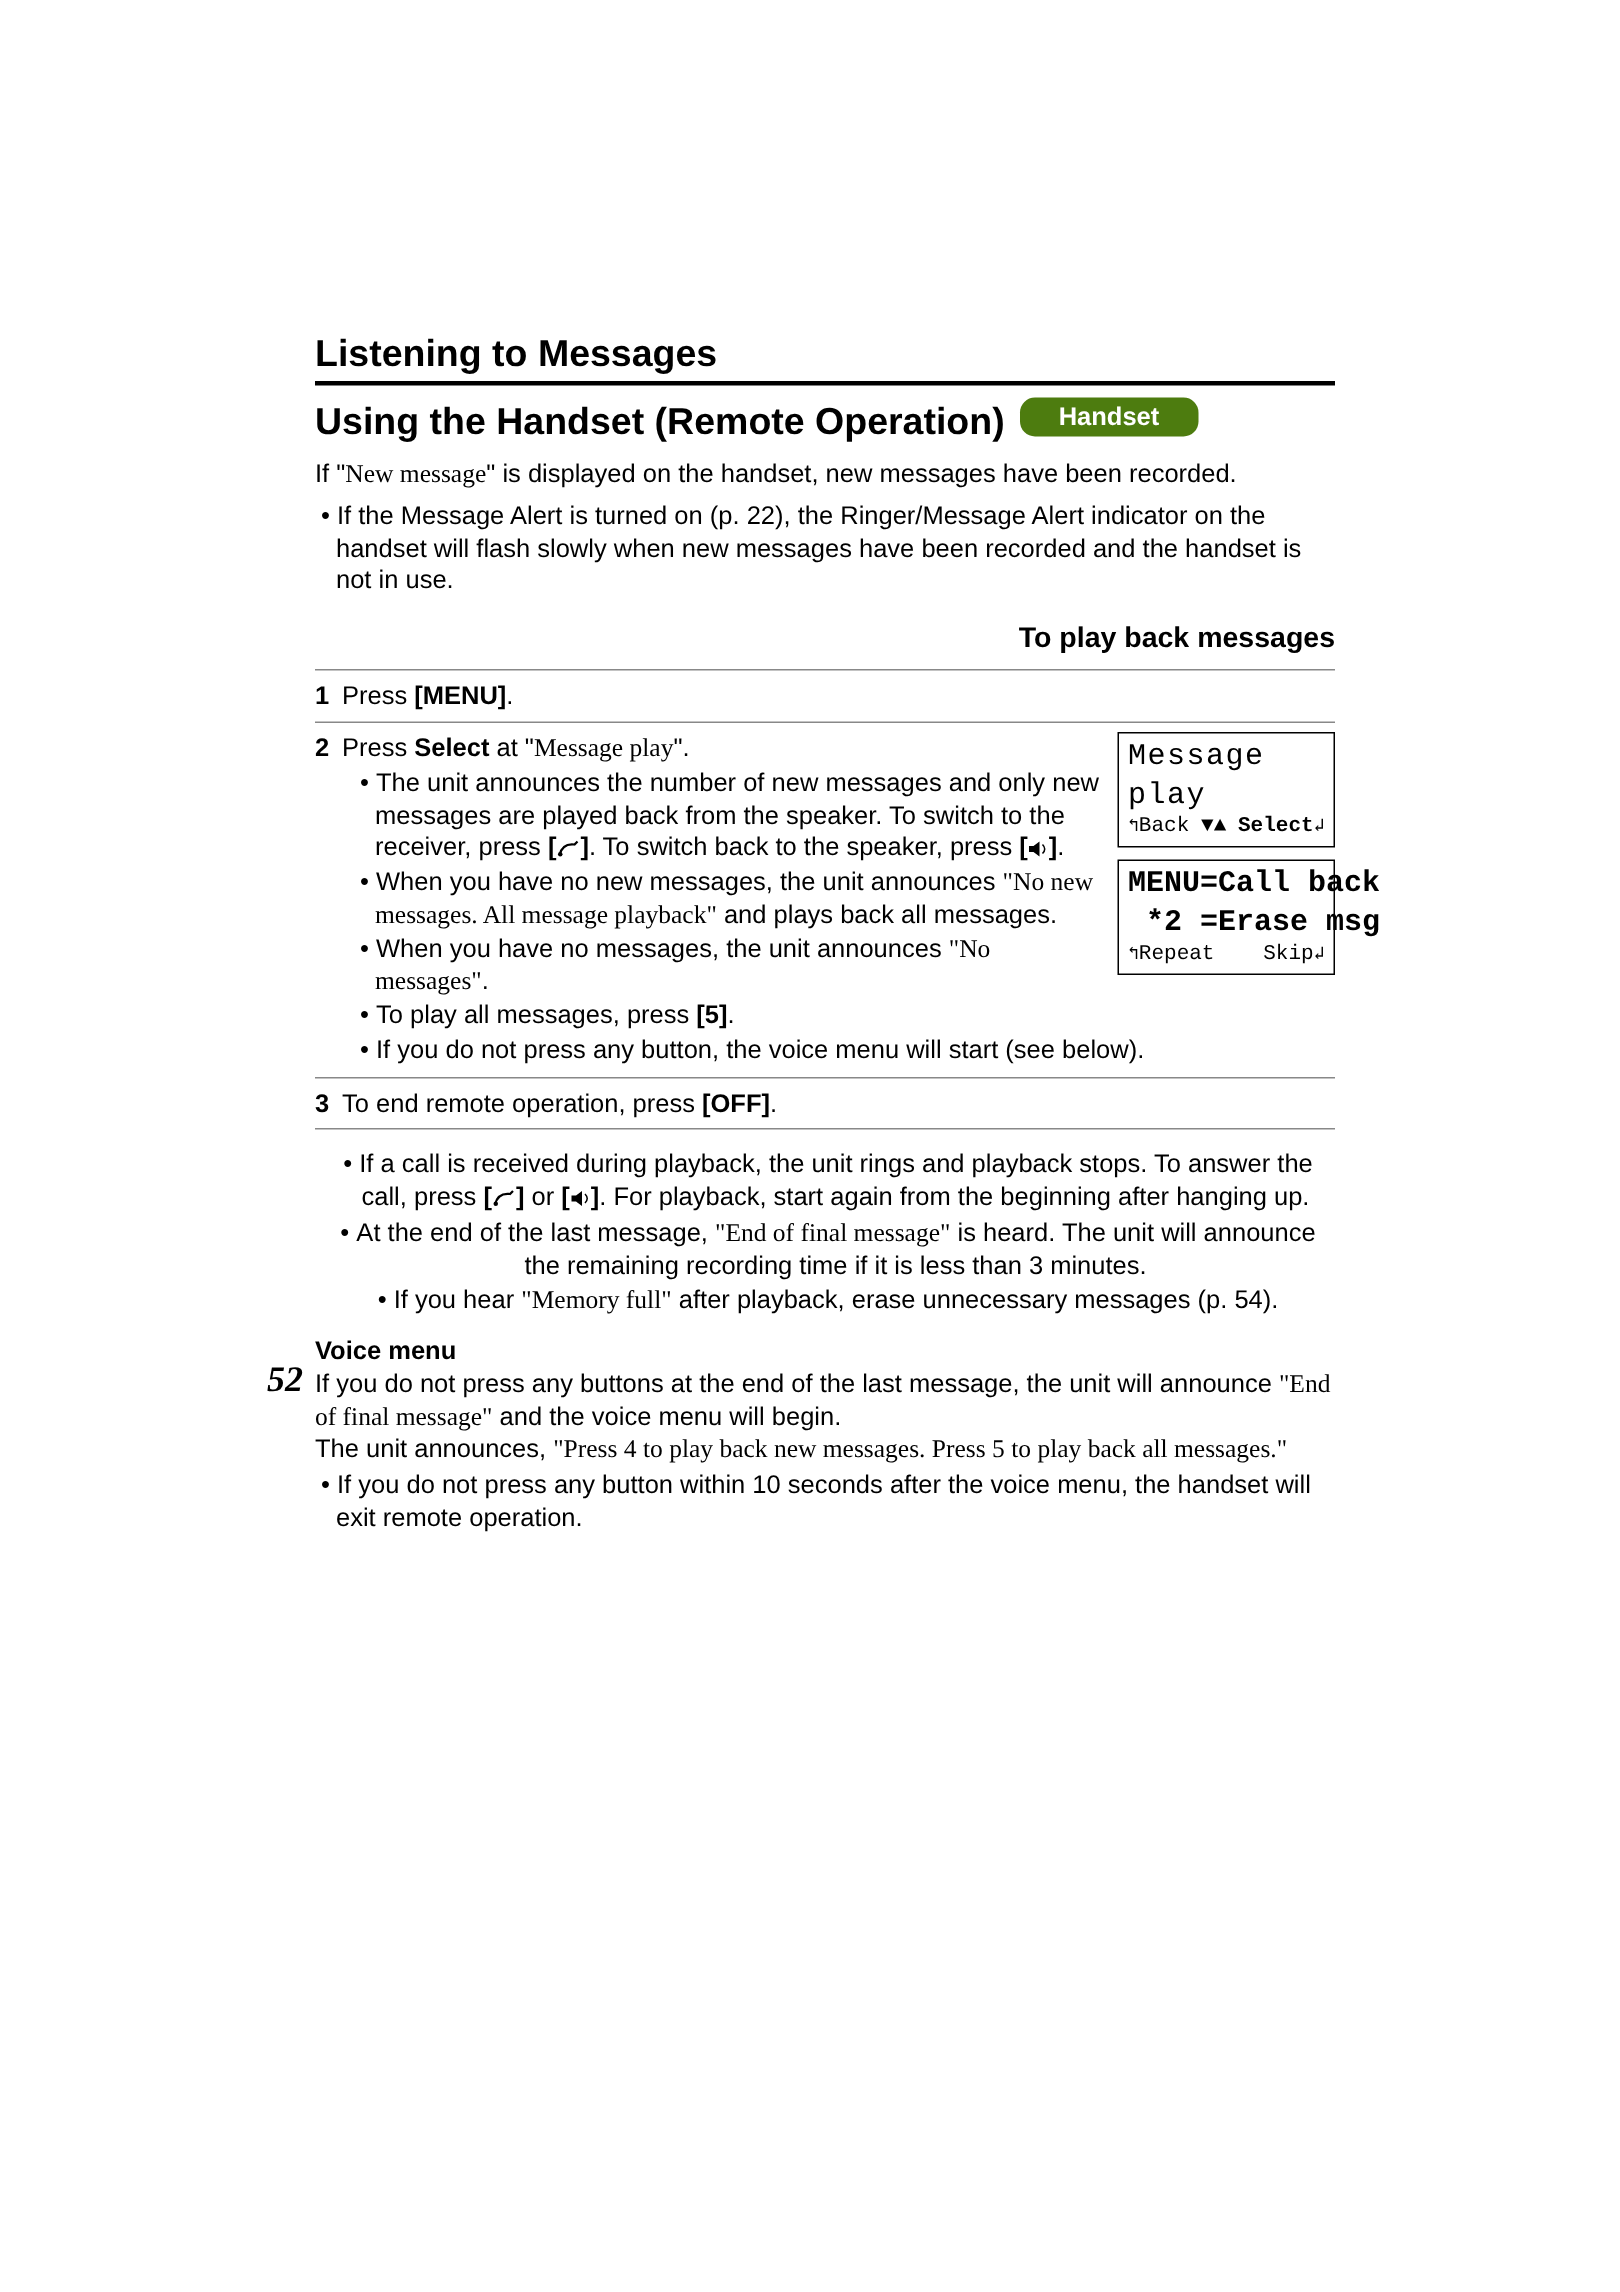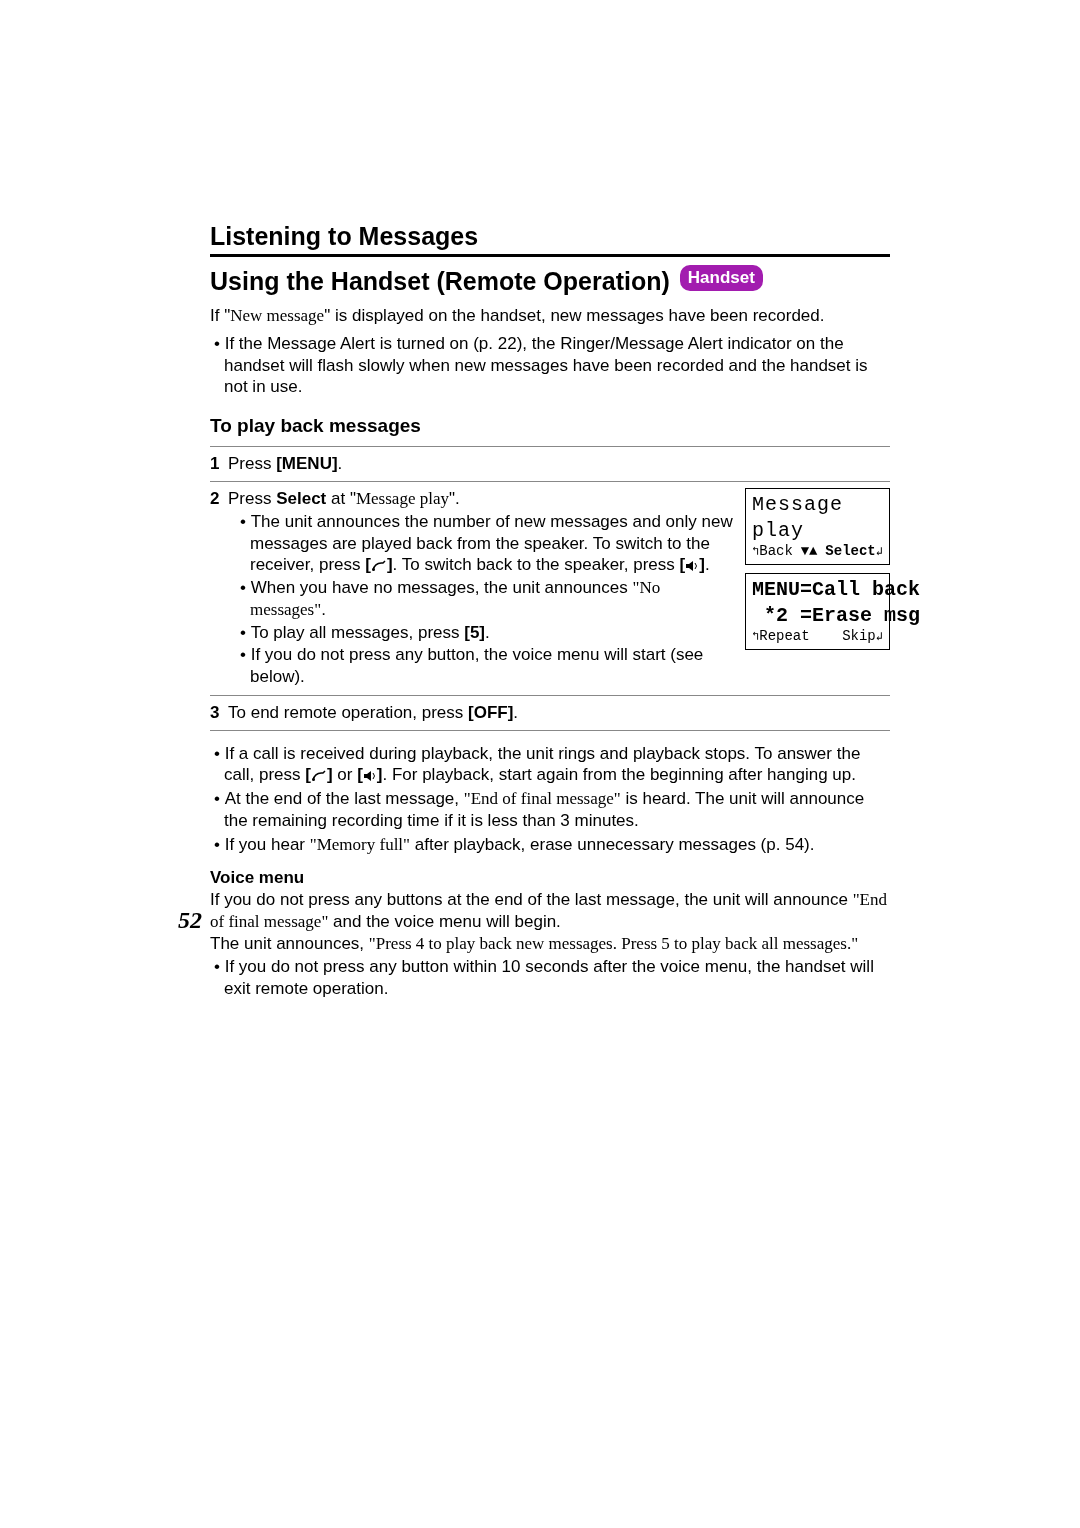--- a/index.html
+++ b/index.html
@@ -9,40 +9,40 @@
     padding:220px 190px 0 210px;
     font-family:Arial,Helvetica,sans-serif;
     font-size:17px;
     color:#000;
     line-height:1.28;
     position:relative;
   }
   .h1{font-size:25px;font-weight:bold;border-bottom:3px solid #000;padding-bottom:2px;margin-bottom:8px;}
   .h2row{display:flex;align-items:flex-start;gap:10px;margin-bottom:8px;}
   .h2{font-size:25px;font-weight:bold;}
-  .badge{background:#a21caf;color:#fff;font-weight:bold;font-size:17px;padding:2px 8px;border-radius:10px;}
+  .badge{background:#4d7c0f;color:#fff;font-weight:bold;font-size:17px;padding:2px 26px;border-radius:10px;}
   .mono{font-family:Liberation Serif, serif;}
   .serif{font-family:"Times New Roman",Times,serif;}
   .intro{margin:4px 0 6px 0;}
   .bullet-out{margin:2px 0;padding-left:14px;text-indent:-10px;}
   .bullet-in{margin:1px 0;padding-left:22px;text-indent:-10px;}
-  .h3{font-size:19px;font-weight:bold;margin-top:16px;margin-bottom:8px;}
+  .h3{font-size:19px;font-weight:bold;margin-top:16px;margin-bottom:8px;text-align:right;}
   .steps{}
   .step{display:flex;align-items:flex-start;border-bottom:1px solid #888;padding:6px 0;}
   .step:first-child{border-top:1px solid #888;}
   .stepnum{width:18px;flex-shrink:0;font-weight:bold;}
   .stepbody{flex:1;}
   .lcd-col{float:right;margin-left:12px;}
   .lcd{border:1px solid #000;padding:3px 6px;margin-bottom:8px;width:145px;box-sizing:border-box;}
   .lcd .title{font-family:"Courier New",Courier,monospace;font-size:20px;letter-spacing:1px;}
   .lcd .sub{font-family:"Courier New",Courier,monospace;font-size:14px;display:flex;justify-content:space-between;align-items:center;}
   .lcd .row{font-family:"Courier New",Courier,monospace;font-size:20px;white-space:pre;font-weight:bold;}
   .arrow{font-size:12px;}
   .h4{font-weight:bold;margin-top:12px;}
-  .notes{margin-top:12px;}
+  .notes{margin-top:12px;text-align:center;}
   .pagenum{position:absolute;left:178px;bottom:188px;font-family:"Times New Roman",Times,serif;font-style:italic;font-weight:bold;font-size:24px;}
   .key-icon{display:inline-block;vertical-align:middle;}
 </style>
 </head>
 <body>
 
 <div class="page">
 
   <div class="h1">Listening to Messages</div>
 
@@ -96,20 +96,21 @@
         </div>
 
         <div class="bullet-in">•&nbsp;<span>The unit announces the number of new messages and only new messages are played back from the speaker. To switch to the receiver, press </span><b>[</b><svg class="key-icon" width="16" height="12" viewBox="0 0 16 12">
               <path d="M2 10 Q4 2 12 3 L14 1" stroke="#000" stroke-width="1.5" fill="none"></path>
               <circle cx="2.5" cy="9.5" r="1.5" fill="#000"></circle>
             </svg><b>]</b><span>. To switch back to the speaker, press </span><b>[</b><svg class="key-icon" width="14" height="12" viewBox="0 0 14 12">
               <path d="M1 4h3l4-3v10l-4-3H1z" fill="#000"></path>
               <path d="M10 3q3 3 0 6" stroke="#000" fill="none"></path>
             </svg><b>]</b><span>.</span></div>
 
+        <div class="bullet-in">•&nbsp;<span>When you have no new messages, the unit announces </span><span class="serif">"No new messages. All message playback"</span><span> and plays back all messages.</span></div>
 
         <div class="bullet-in">•&nbsp;<span>When you have no messages, the unit announces </span><span class="serif">"No messages"</span><span>.</span></div>
 
         <div class="bullet-in">•&nbsp;<span>To play all messages, press </span><b>[5]</b><span>.</span></div>
 
         <div class="bullet-in">•&nbsp;<span>If you do not press any button, the voice menu will start (see below).</span></div>
 
         <div style="clear:both"></div>
       </div>
     </div>

